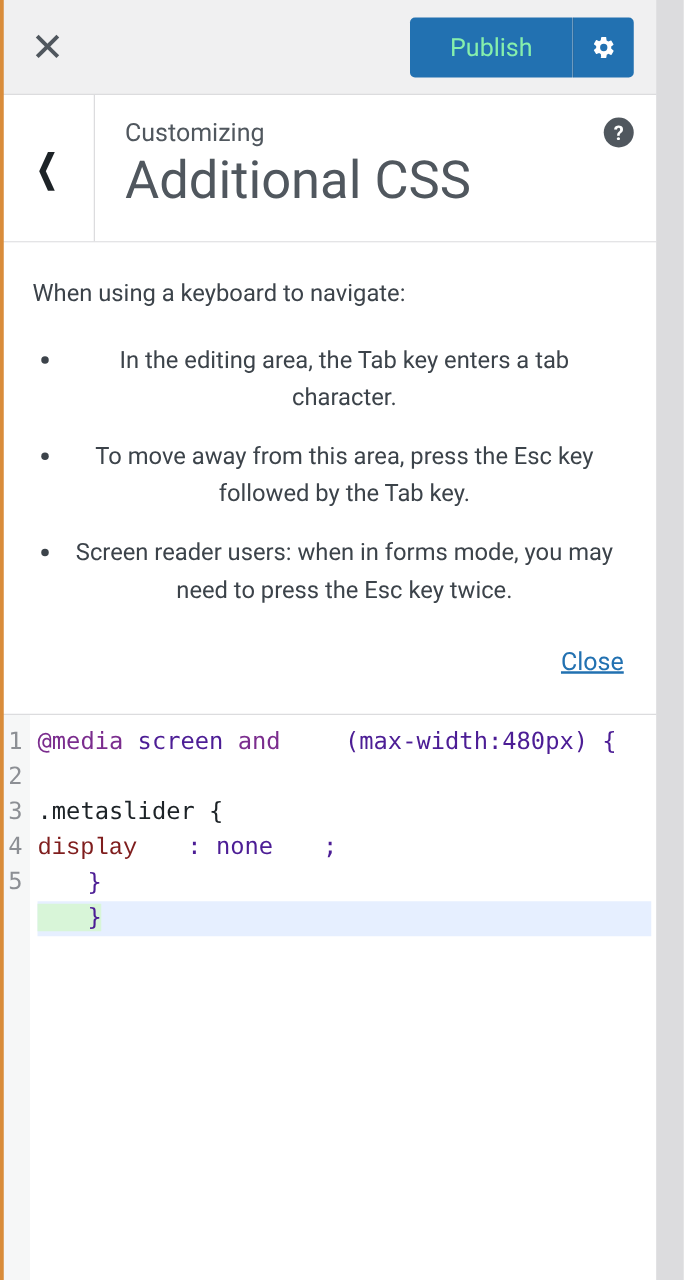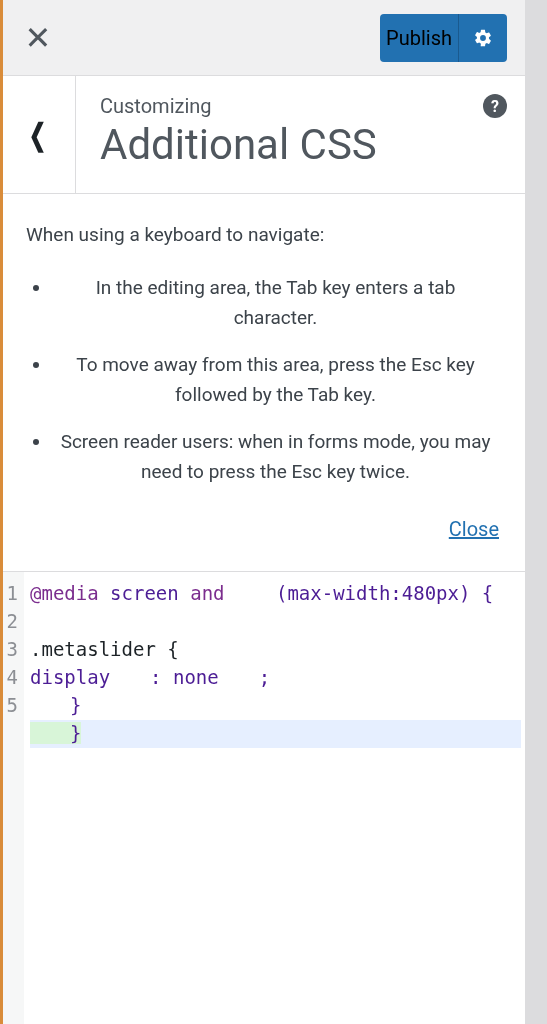--- a/index.html
+++ b/index.html
@@ -51,23 +51,23 @@
       font-weight: 300;
     }
     .top-bar-right {
       display: flex;
       align-items: center;
       padding-right: 18px;
       gap: 0;
     }
     .publish-button {
       background: #2271b1;
-      color: #000000;
+      color: #86efac;
       border: none;
-      padding: 12px 6px;
+      padding: 12px 32px;
       font-size: 20px;
       border-radius: 4px 0 0 4px;
       cursor: pointer;
       font-family: inherit;
     }
     .settings-button {
       background: #2271b1;
       color: #fff;
       border: none;
       border-left: 1px solid #1a5a8f;
@@ -224,21 +224,21 @@
       background: #e6efff;
     }
     .active-line-bracket {
       background: #d8f5d8;
     }
     .tok-atrule { color: #7b2d8e; }
     .tok-attr { color: #4c1d95; }
     .tok-kw { color: #7b2d8e; }
     .tok-punc { color: #4c1d95; padding-left: 40px; }
     .tok-sel { color: #1d2327; text-align: center; }
-    .tok-prop { color: #4c1d95; }
+    .tok-prop { color: #7f1d1d; font-family: Liberation Mono, monospace; }
     .left-orange {
       position: absolute;
       left: 0;
       top: 0;
       width: 3px;
       height: 100%;
       background: #d98c3a;
       z-index: 10;
     }
   </style>

